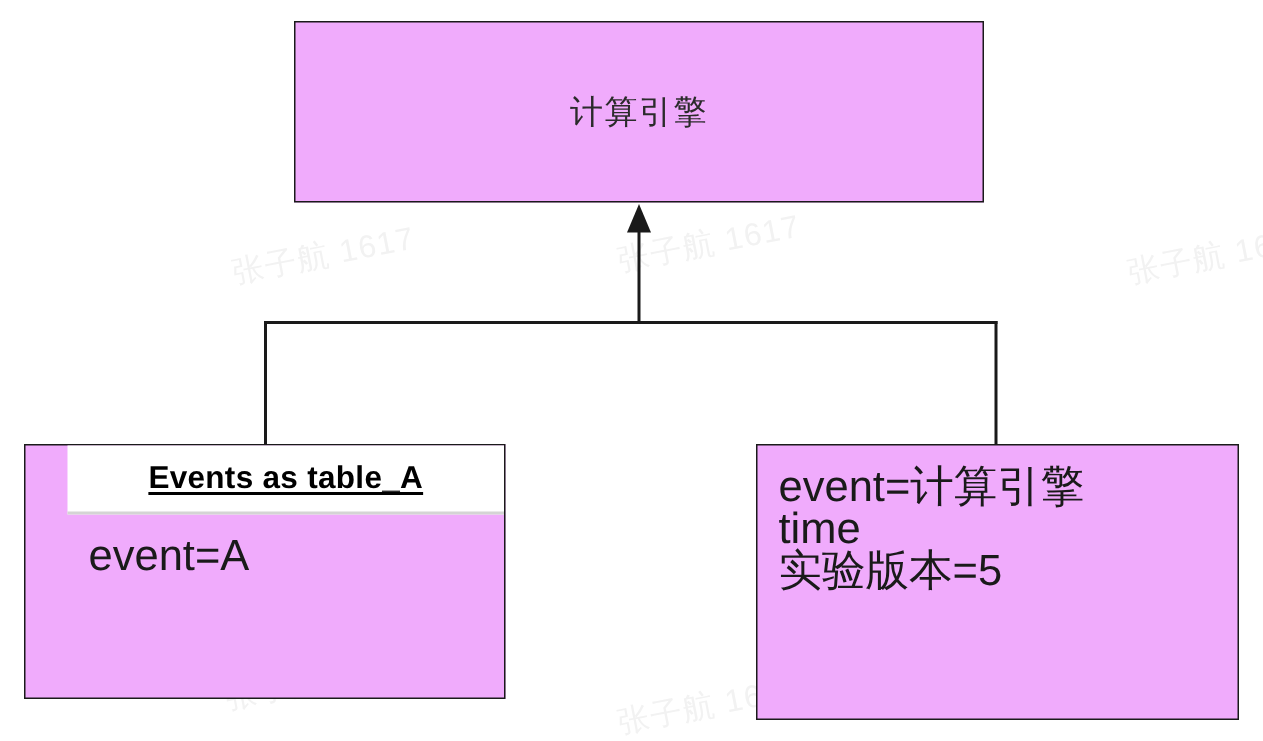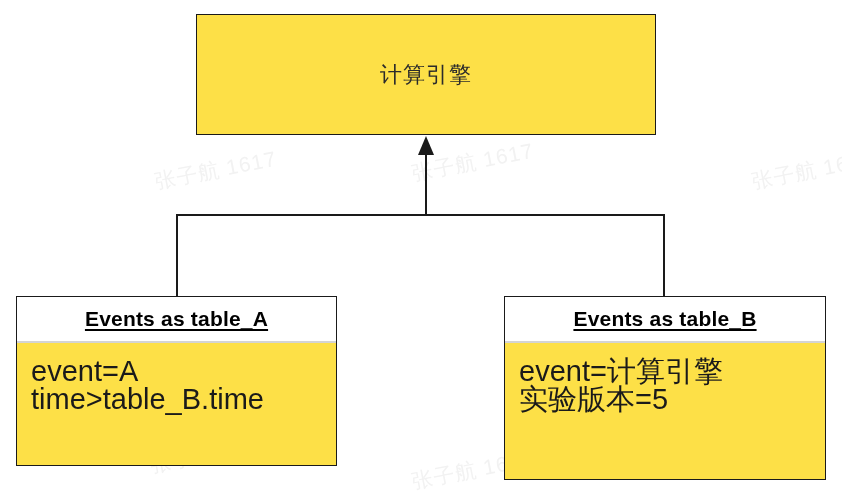--- a/index.html
+++ b/index.html
@@ -30,21 +30,21 @@
     transform: rotate(-11deg);
     transform-origin: left center;
     user-select: none;
     pointer-events: none;
   }
 
   
   .box {
     position: absolute;
     box-sizing: border-box;
-    background: #fde047;
+    background: #f0abfc;
     border: 1.6px solid #1a1a1a;
   }
 
   
   #engine-box {
     left: 196px;
     top: 14px;
     width: 460px;
     height: 121px;
     display: flex;
@@ -61,20 +61,21 @@
   
   .table-box {
     display: flex;
     flex-direction: column;
   }
   #table-a-box {
     left: 16px;
     top: 296px;
     width: 321px;
     height: 170px;
+    padding-left: 28px;
   }
   #table-b-box {
     left: 504px;
     top: 296px;
     width: 322px;
     height: 184px;
   }
   .table-header {
     height: 44px;
     flex: 0 0 44px;
@@ -149,27 +150,24 @@
   <div class="box" id="engine-box">
     <div class="engine-label">计算引擎</div>
   </div>
 
   <div class="box table-box" id="table-a-box">
     <div class="table-header">
       <span class="header-text">Events as table_A</span>
     </div>
     <div class="table-body">
       <div class="field-line">event=A</div>
-      <div class="field-line">time&gt;table_B.time</div>
     </div>
   </div>
 
   <div class="box table-box" id="table-b-box">
-    <div class="table-header">
-      <span class="header-text">Events as table_B</span>
-    </div>
     <div class="table-body">
       <div class="field-line">event=计算引擎</div>
+      <div class="field-line">time</div>
       <div class="field-line">实验版本=5</div>
     </div>
   </div>
 
 </div>
 
 </body></html>

